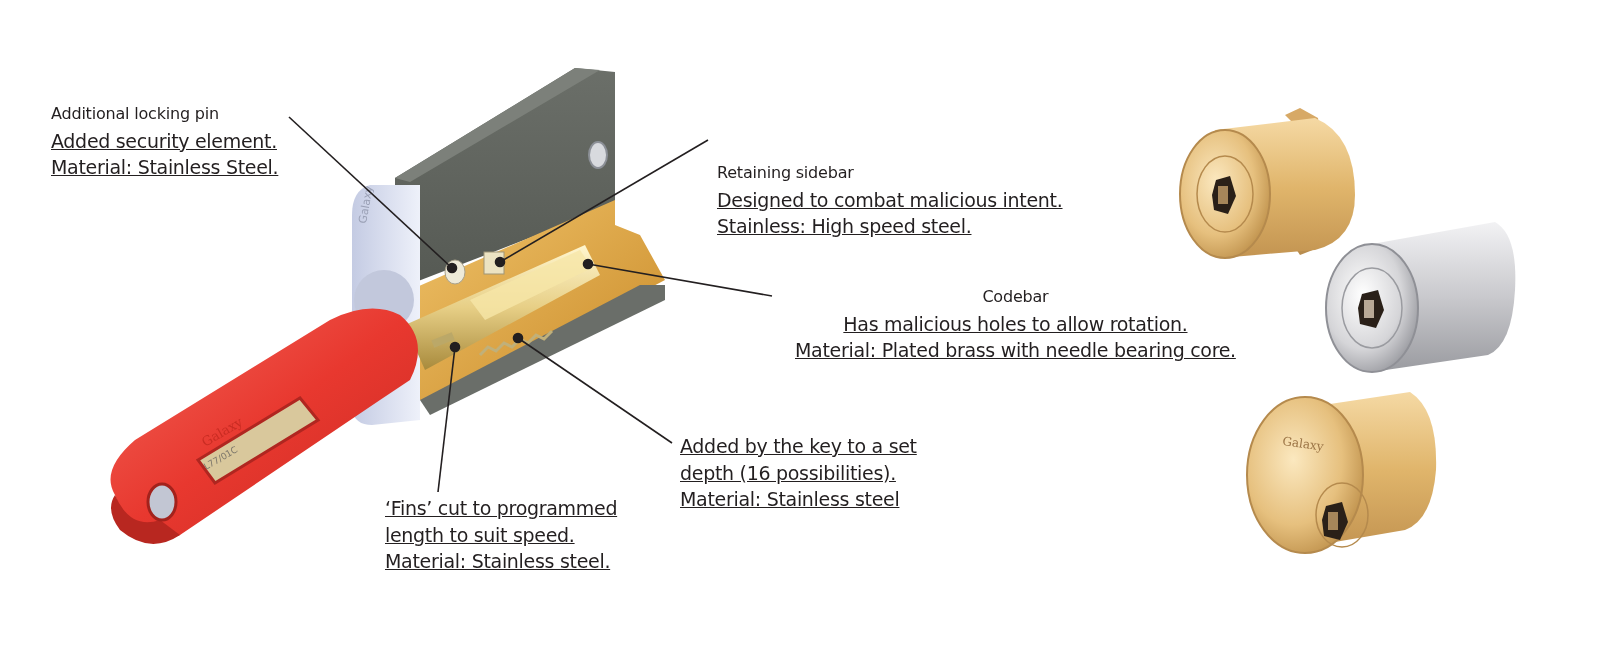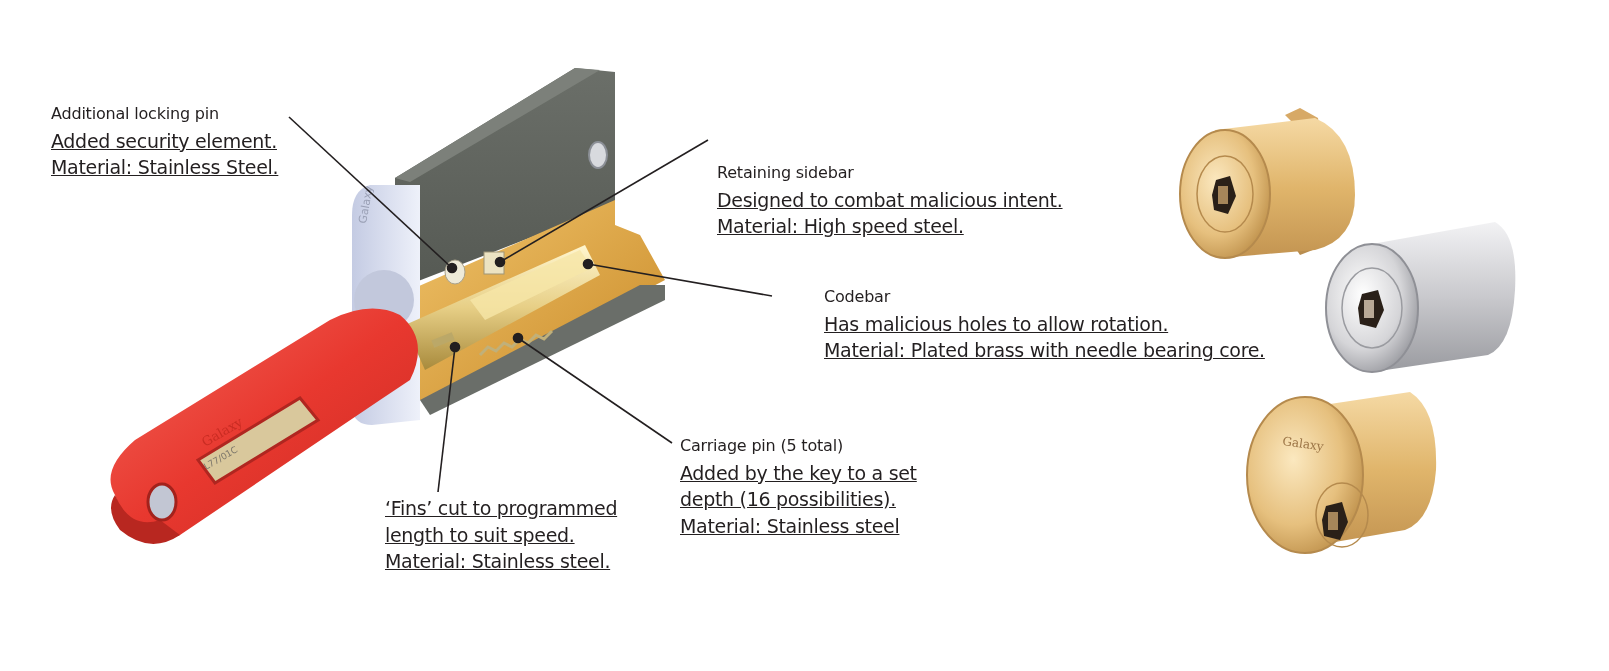--- a/index.html
+++ b/index.html
@@ -150,31 +150,30 @@
 
 <div class="callout" style="left:51px; top:101px;">
   <div class="title">Additional locking pin</div>
   <div class="line">Added security element.</div>
   <div class="line">Material: Stainless Steel.</div>
 </div>
 
 <div class="callout" style="left:717px; top:124px;margin-top:36px;">
   <div class="title">Retaining sidebar</div>
   <div class="line">Designed to combat malicious intent.</div>
-  <div class="line">Material: High speed steel.</div>
+  <div class="line">Stainless: High speed steel.</div>
 </div>
 
-<div class="callout" style="left:824px; top:284px;">
+<div class="callout" style="left:795px; top:284px;text-align:center;">
   <div class="title">Codebar</div>
   <div class="line">Has malicious holes to allow rotation.</div>
   <div class="line">Material: Plated brass with needle bearing core.</div>
 </div>
 
 <div class="callout" style="left:680px; top:433px;">
-  <div class="title">Carriage pin (5 total)</div>
   <div class="line">Added by the key to a set</div>
   <div class="line">depth (16 possibilities).</div>
   <div class="line">Material: Stainless steel</div>
 </div>
 
 <div class="callout" style="left:385px; top:495px;">
   <div class="line">‘Fins’ cut to programmed</div>
   <div class="line">length to suit speed.</div>
   <div class="line">Material: Stainless steel.</div>
 </div>

